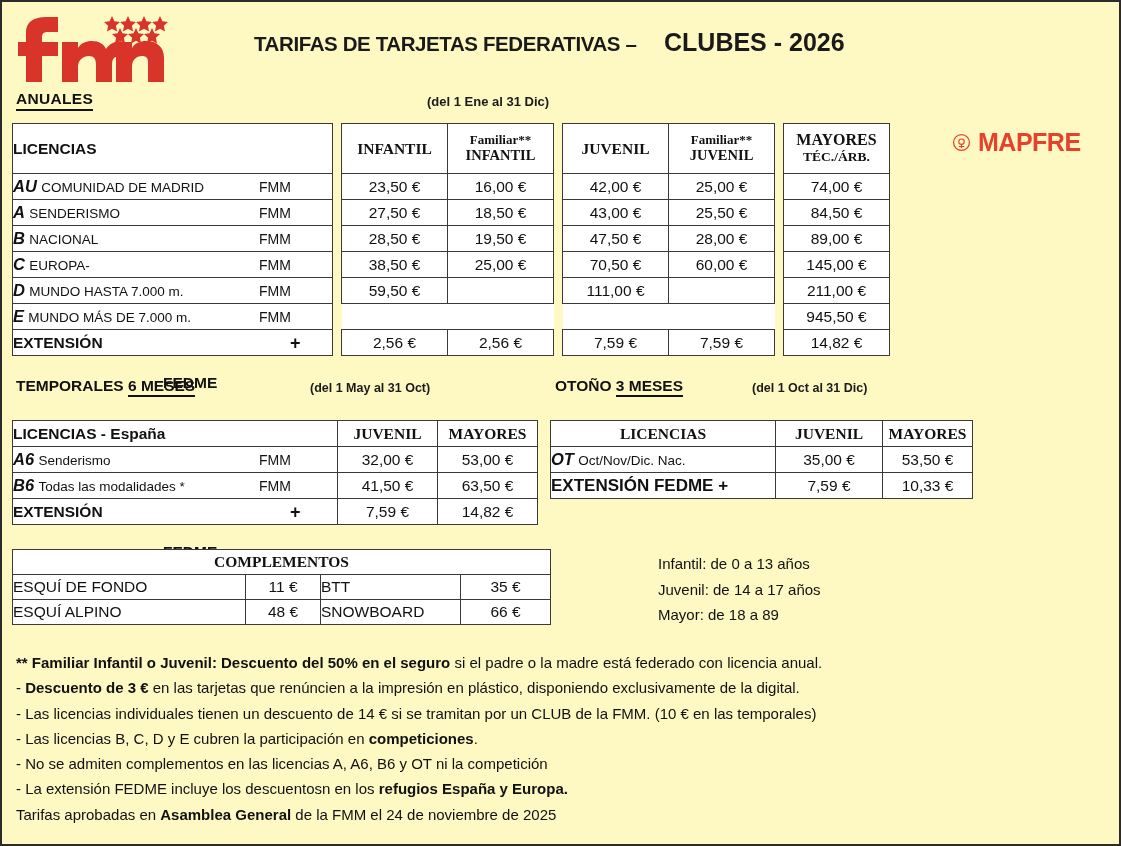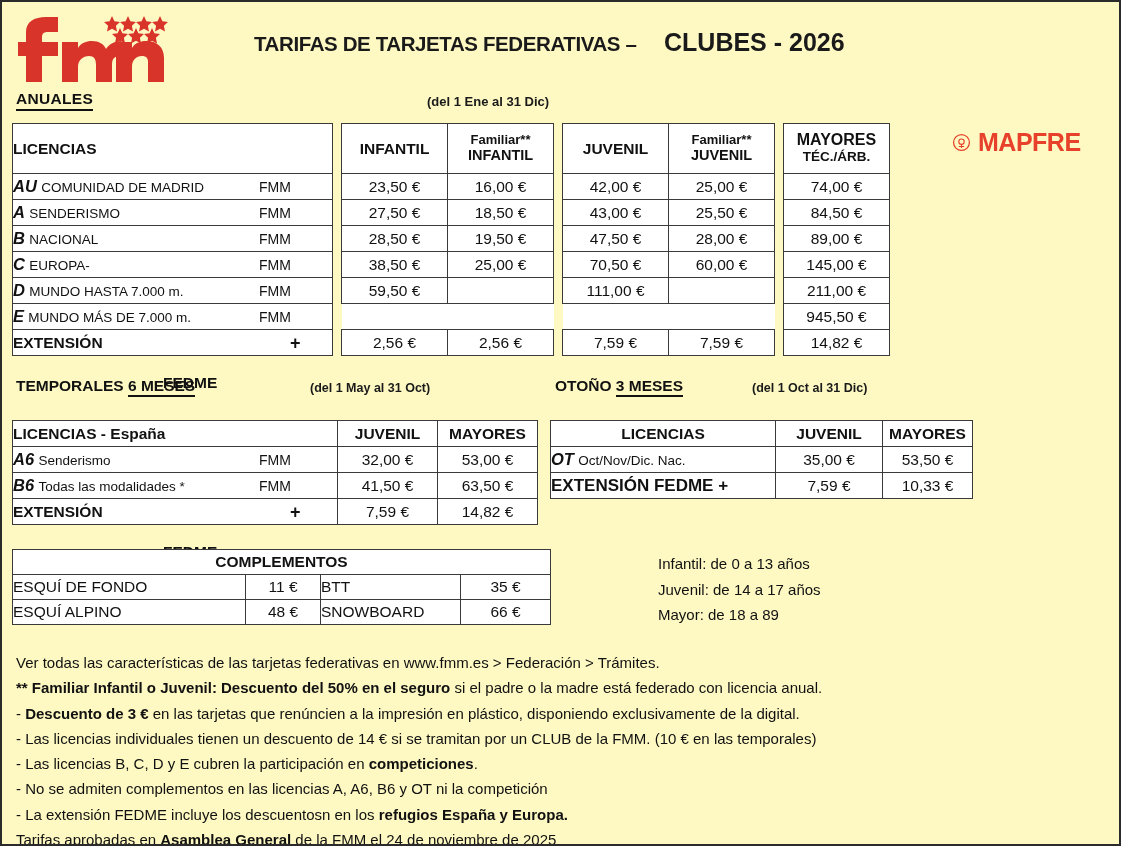--- a/index.html
+++ b/index.html
@@ -31,21 +31,21 @@
     font-size:25px;font-weight:bold;color:#e8412b;letter-spacing:-0.5px;
     font-family:"Liberation Sans",sans-serif;
   }
 
   
   .tbl{position:absolute;border-collapse:collapse;table-layout:fixed;}
   .tbl td,.tbl th{
     border:1.4px solid #3a3a3a;font-size:15.5px;color:#111;
     padding:0;height:25px;box-sizing:border-box;background:#fff;
   }
-  .hd{background:#f4e4d6;font-weight:bold;text-align:center;vertical-align:middle;}
+  .hd{background:#f4e4d6;font-weight:bold;text-align:center;vertical-align:middle;font-family:Liberation Serif, serif;}
   .hd-left{background:#f4e4d6;font-weight:bold;text-align:left;padding-left:7px;font-size:14px;}
   .num{text-align:center;font-size:16px;}
   .blank{border:none!important;background:transparent!important;}
   .noborder{border:none!important;}
 
   
   #t-anual{left:10px;top:121px;}
   #t-anual .c-lic{width:320px;}
   #t-anual .c-gap{width:9px;border:none;background:transparent;}
   #t-anual .c-inf{width:106px;}
@@ -405,21 +405,20 @@
   </tbody>
     </table>
 
   <div class="ages">
     <div>Infantil: de 0 a 13 años</div>
     <div>Juvenil: de 14 a 17 años</div>
     <div>Mayor: de 18 a 89</div>
   </div>
 
   <div class="notes">
-    <div>Ver todas las características de las tarjetas federativas en www.fmm.es &gt; Federación &gt; Trámites.</div>
     <div><b>** Familiar Infantil o Juvenil: Descuento del 50% en el seguro</b><span> si el padre o la madre está federado con licencia anual.</span></div>
     <div><span>- </span><b>Descuento de 3 €</b><span> en las tarjetas que renúncien a la impresión en plástico, disponiendo exclusivamente de la digital.</span></div>
     <div>- Las licencias individuales tienen un descuento de 14 €  si se tramitan por un CLUB de la FMM. (10 € en las temporales)</div>
     <div><span>- Las licencias B, C, D y E cubren la participación en </span><b>competiciones</b><span>.</span></div>
     <div>- No se admiten complementos en las licencias A, A6, B6 y OT ni la competición</div>
     <div><span>- La extensión FEDME incluye los descuentosn en los </span><b>refugios España y Europa.</b></div>
     <div><span>Tarifas aprobadas en </span><b>Asamblea General</b><span> de la FMM el 24 de noviembre de 2025</span></div>
   </div>
 
 </div>

